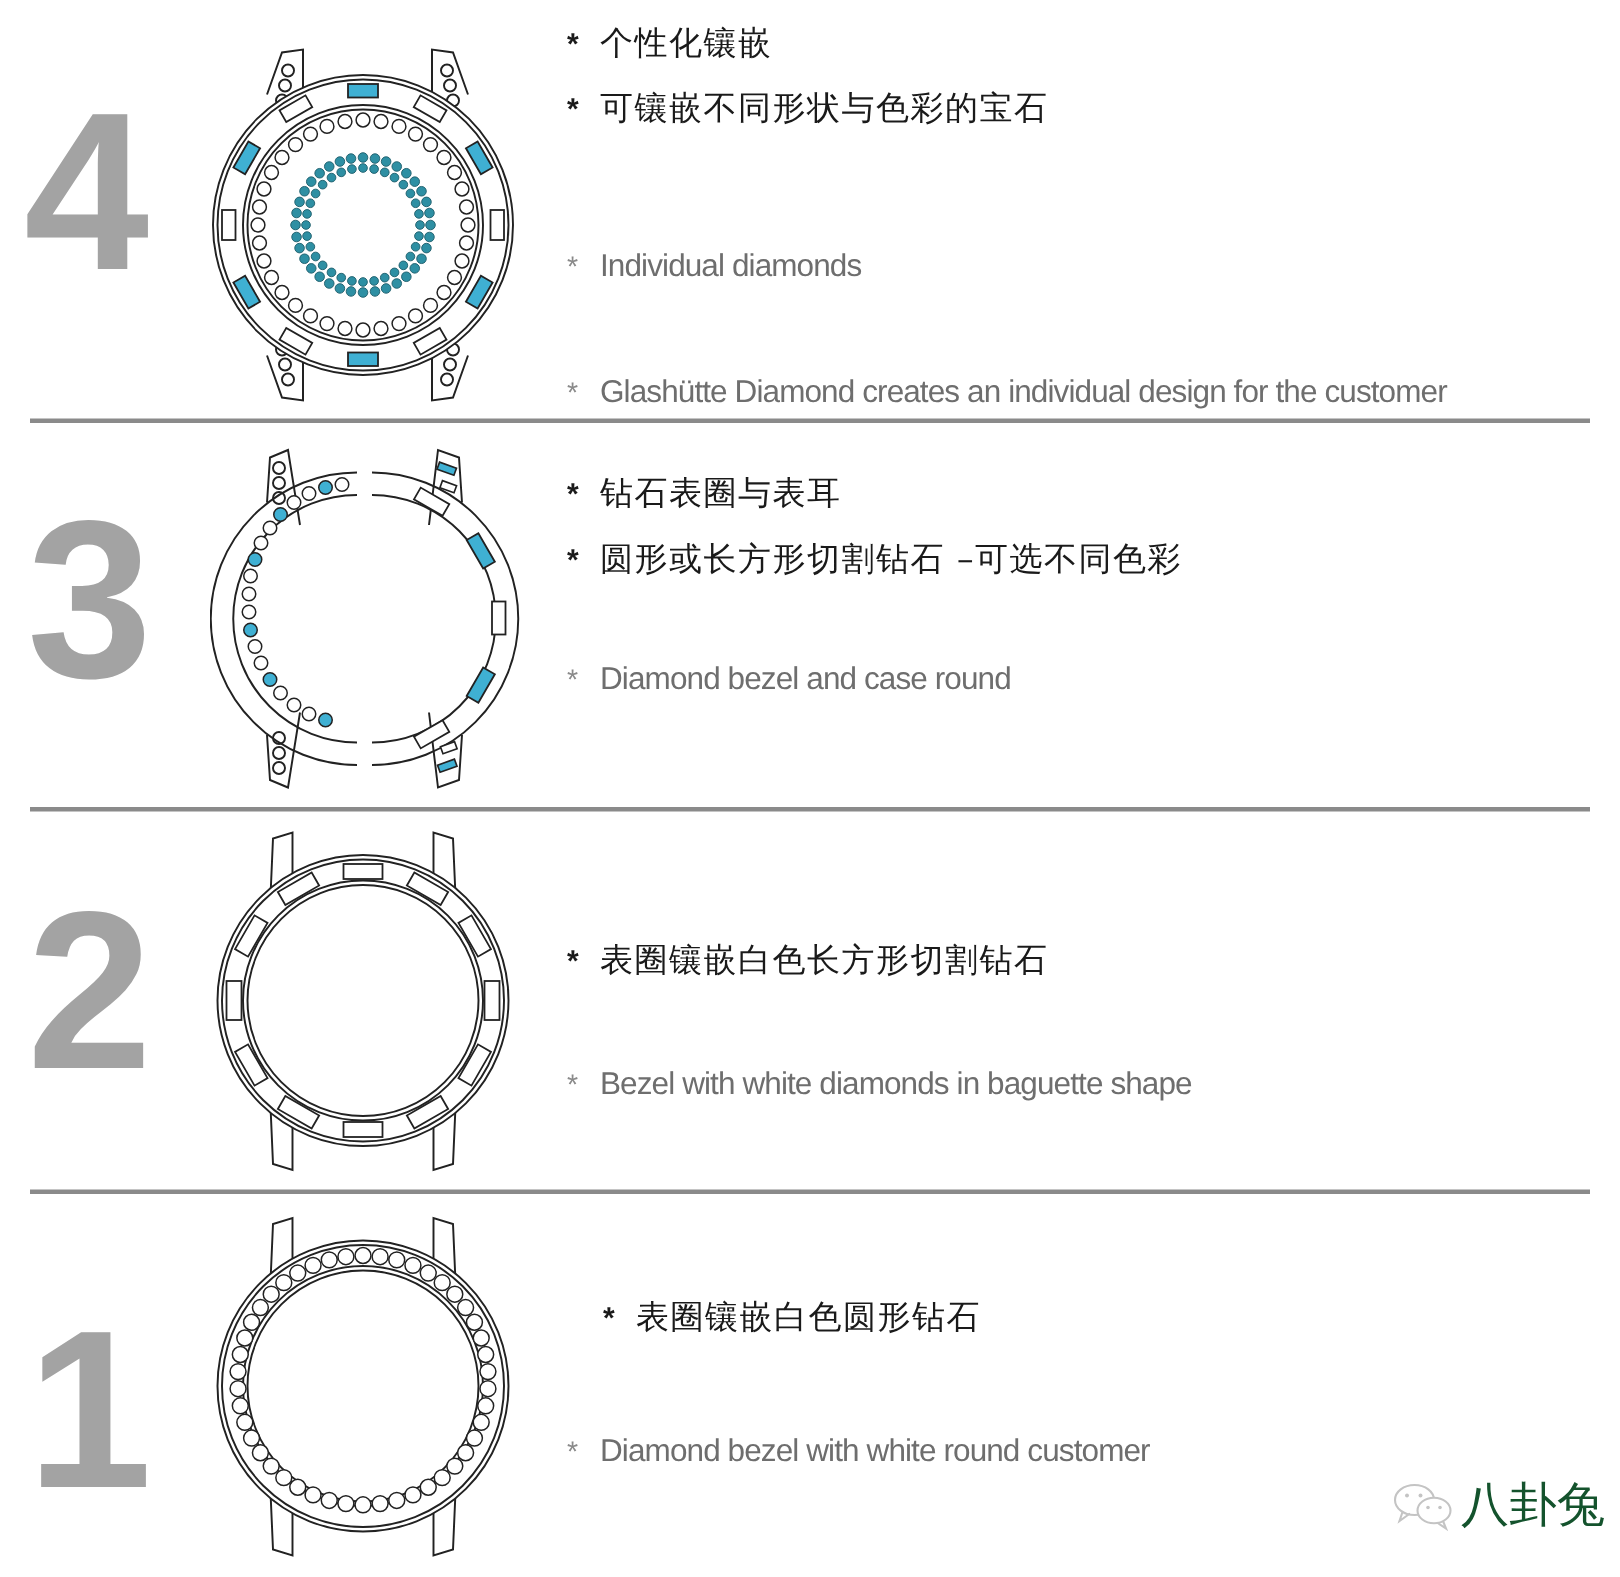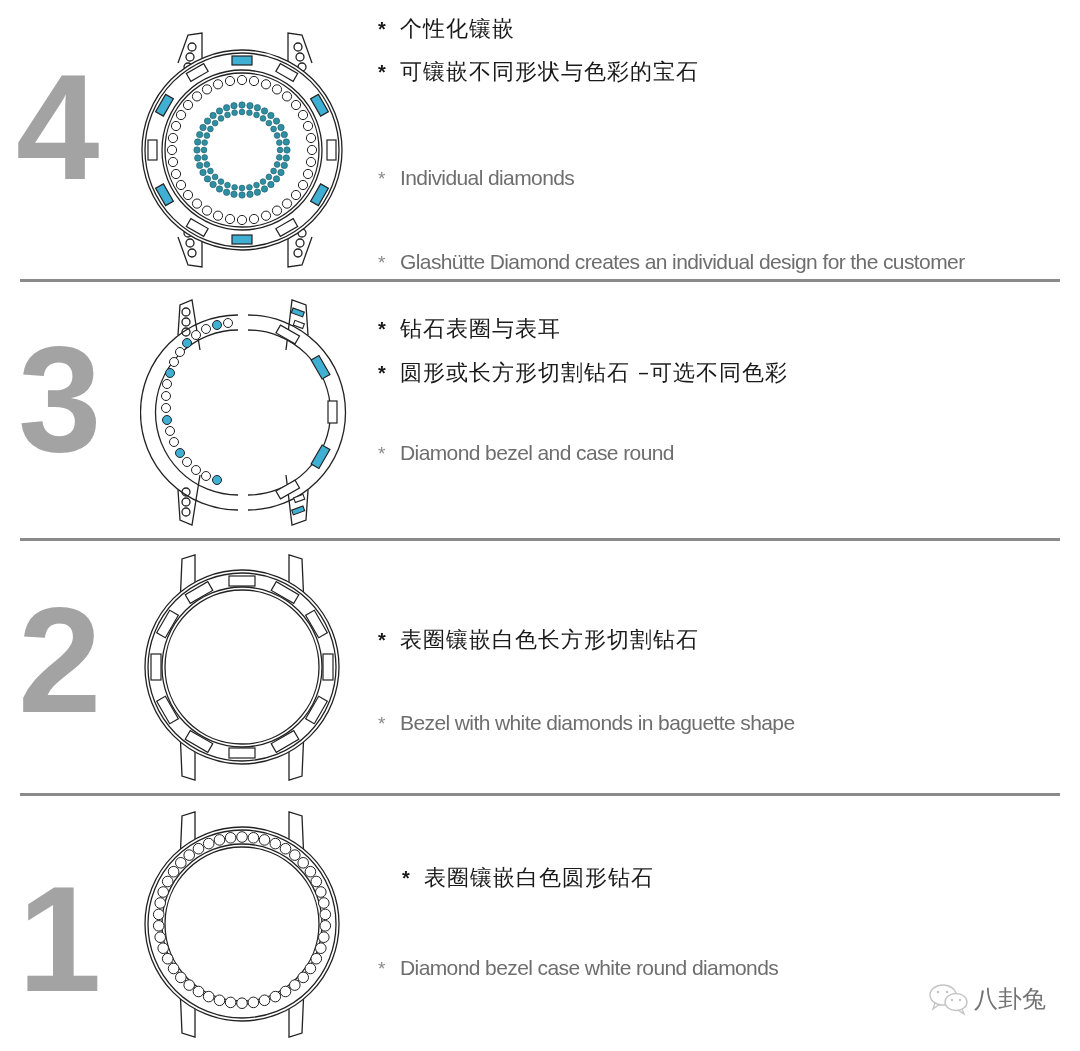--- a/index.html
+++ b/index.html
@@ -6,21 +6,21 @@
   body { width: 1080px; height: 1051px; position: relative; overflow: hidden; font-family: "Liberation Sans", sans-serif; }
   .section { position: absolute; left: 0; width: 1080px; }
   .numeral { position: absolute; font-family: "Liberation Sans", sans-serif; font-weight: bold; color: #a3a3a3; font-size: 150px; line-height: 1; letter-spacing: 0; }
   .watch { position: absolute; }
   .sep { position: absolute; left: 20px; width: 1040px; height: 3px; background: #8a8a8a; }
   .line { position: absolute; white-space: nowrap; }
   .zh { font-family: "DejaVu Serif", serif; color: #1a1a1a; font-size: 22px; letter-spacing: 1px; }
   .en { font-family: "Liberation Sans", sans-serif; color: #6e6e6e; font-size: 21px; letter-spacing: -0.6px; }
   .bullet-zh { display: inline-block; width: 22px; color: #1a1a1a; font-family: "Liberation Sans", sans-serif; font-size: 20px; font-weight: bold; }
   .bullet-en { display: inline-block; width: 22px; color: #8a8a8a; font-family: "Liberation Sans", sans-serif; font-size: 19px; }
-  .watermark { position: absolute; left: 928px; top: 982px; color: #737373; font-family: Liberation Mono, monospace; font-size: 24px; display: flex; align-items: center; gap: 4px; }
+  .watermark { position: absolute; left: 928px; top: 982px; color: #14532d; font-family: Liberation Mono, monospace; font-size: 32px; display: flex; align-items: center; gap: 4px; }
 </style>
 </head>
 <body>
 
 <div class="section" style="top:0;height:280px;">
   <div class="numeral" style="left:16px;top:52px;">4</div>
   <svg class="watch" style="left:140px;top:25px;" width="210" height="250" viewBox="0 0 210 250">
     <g fill="none" stroke="#222" stroke-width="1.3">
 
       <path d="M38 38 L48 10 L62 8 L62 70"></path>
@@ -402,21 +402,21 @@
         <circle cx="40.8" cy="60.8" r="5.3"></circle>
         <circle cx="49.2" cy="53.1" r="5.3"></circle>
         <circle cx="58.5" cy="46.7" r="5.3"></circle>
         <circle cx="68.7" cy="41.6" r="5.3"></circle>
         <circle cx="79.5" cy="37.9" r="5.3"></circle>
         <circle cx="90.6" cy="35.8" r="5.3"></circle>
     </g>
   </svg>
 
   <div class="line zh" style="left:378px;top:67px;margin-left:24px;"><span class="bullet-zh">*</span><span>表圈镶嵌白色圆形钻石</span></div>
-  <div class="line en" style="left:378px;top:160px;"><span class="bullet-en">*</span><span>Diamond bezel case white round diamonds</span></div>
+  <div class="line en" style="left:378px;top:160px;"><span class="bullet-en">*</span><span>Diamond bezel with white round customer</span></div>
 </div>
 
 <div class="watermark">
   <svg width="42" height="34" viewBox="0 0 42 34">
     <g fill="none" stroke="#c4c4c4" stroke-width="1.4">
       <ellipse cx="15" cy="13" rx="13" ry="10"></ellipse>
       <path d="M7 21 L5 27 L12 22"></path>
       <ellipse cx="28" cy="20" rx="11" ry="8.5" fill="#fff"></ellipse>
       <path d="M34 27 L36 32 L30 28"></path>
     </g>

